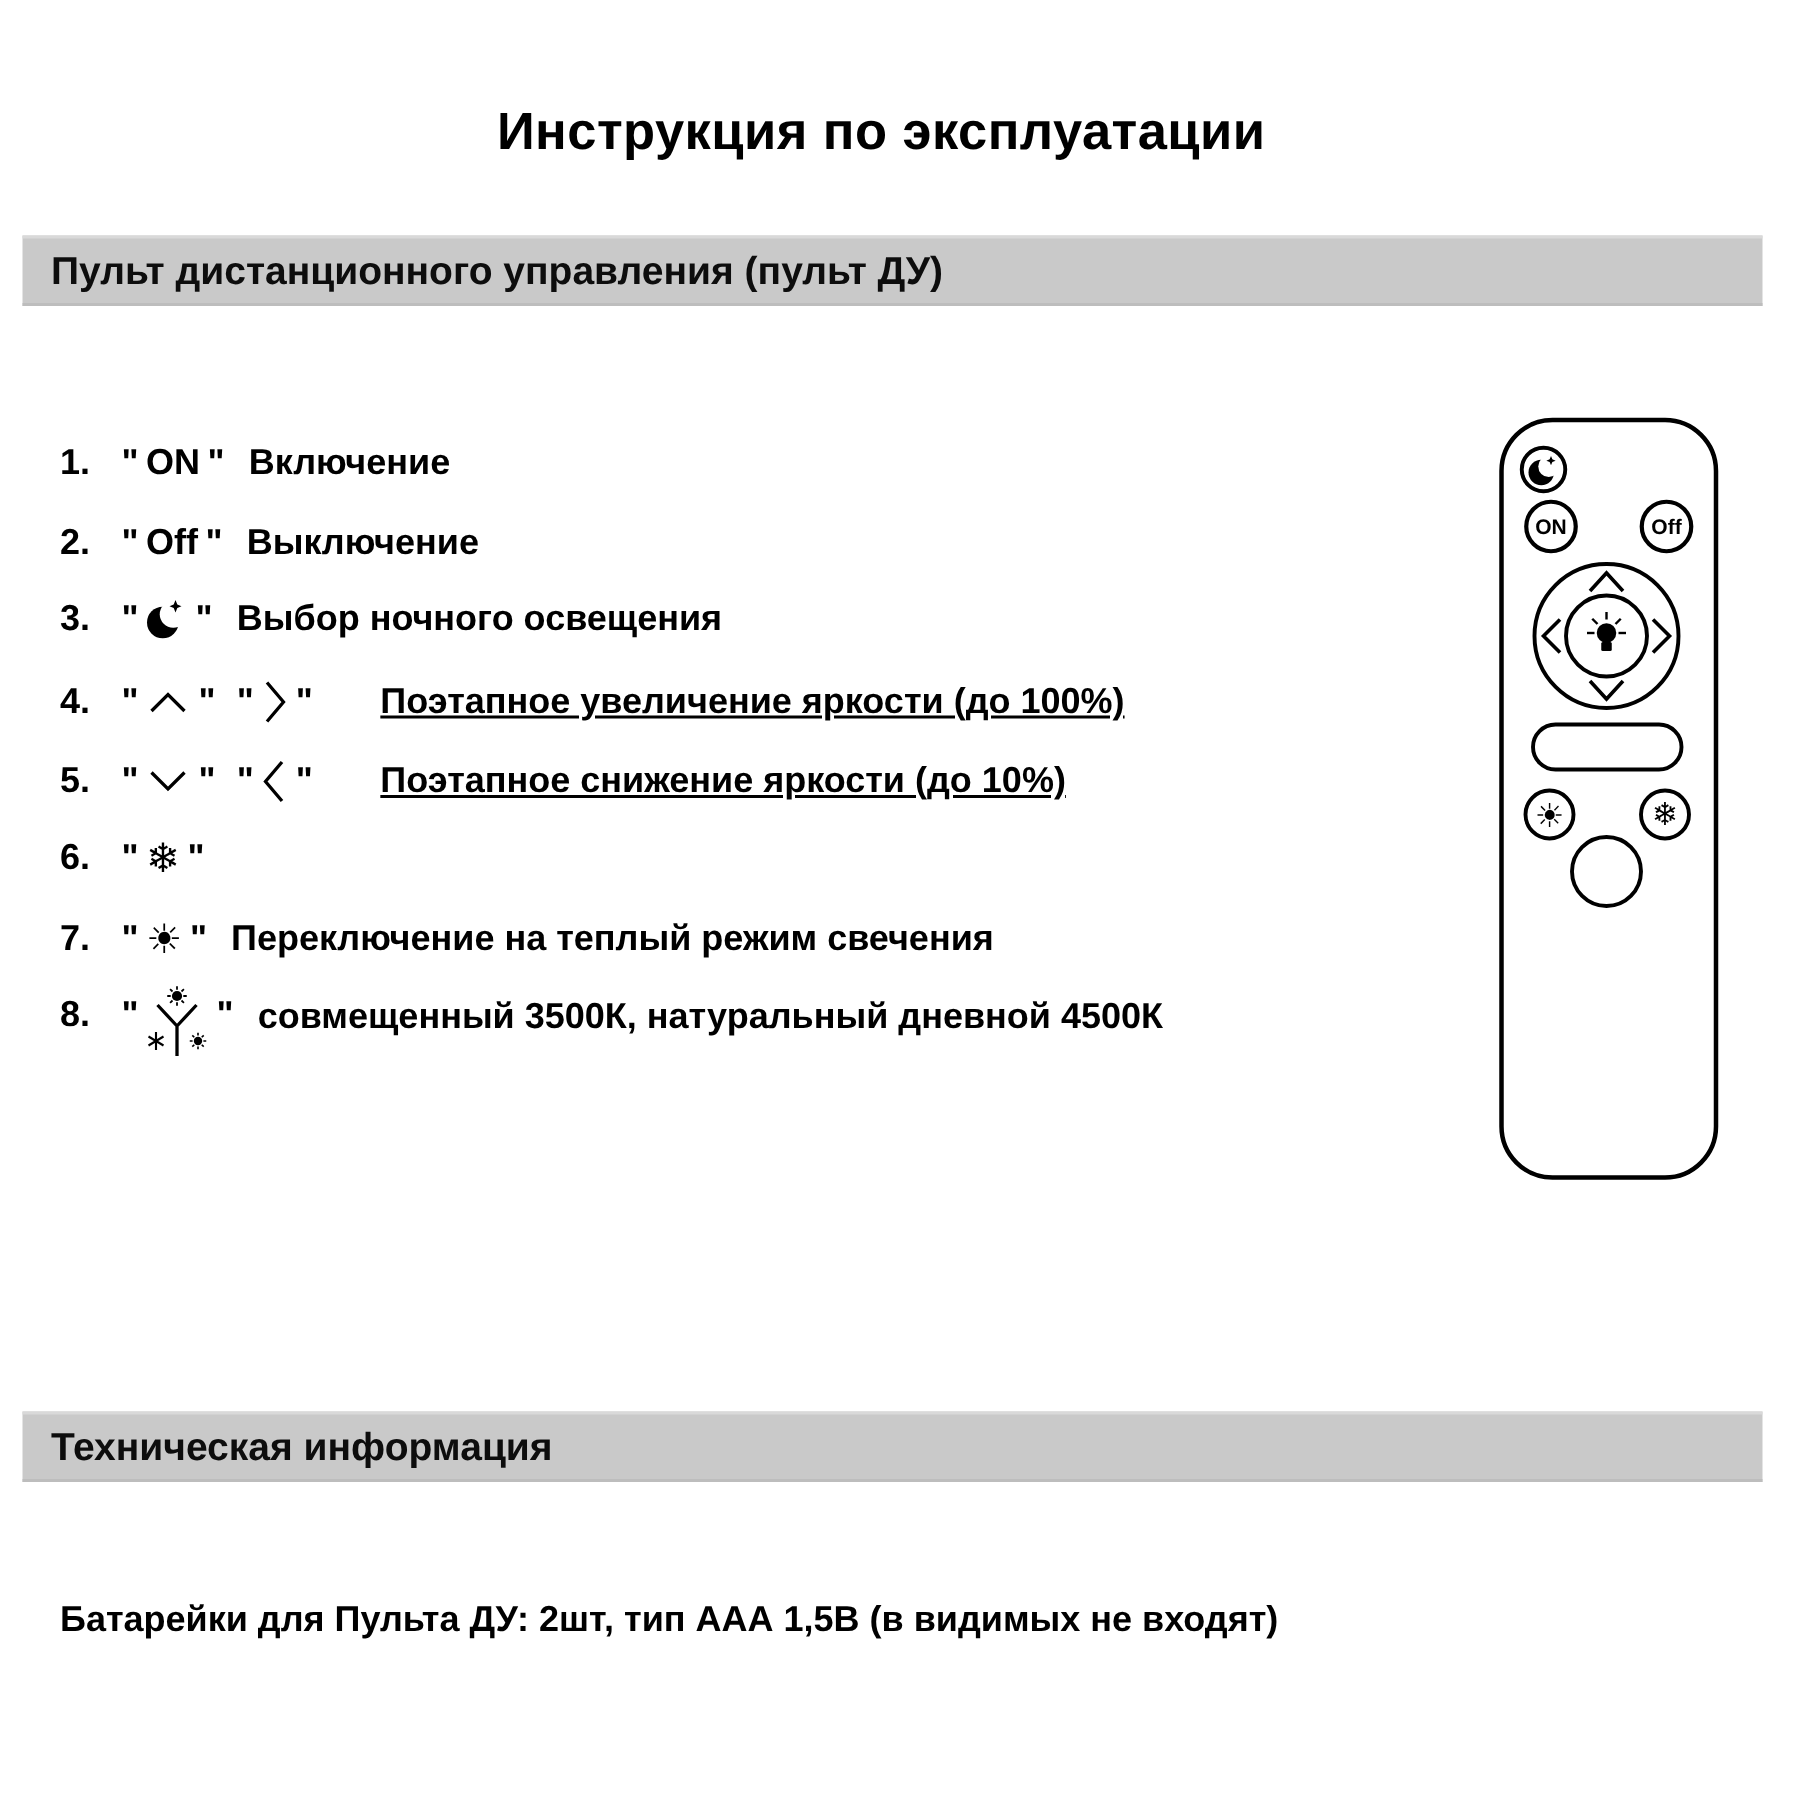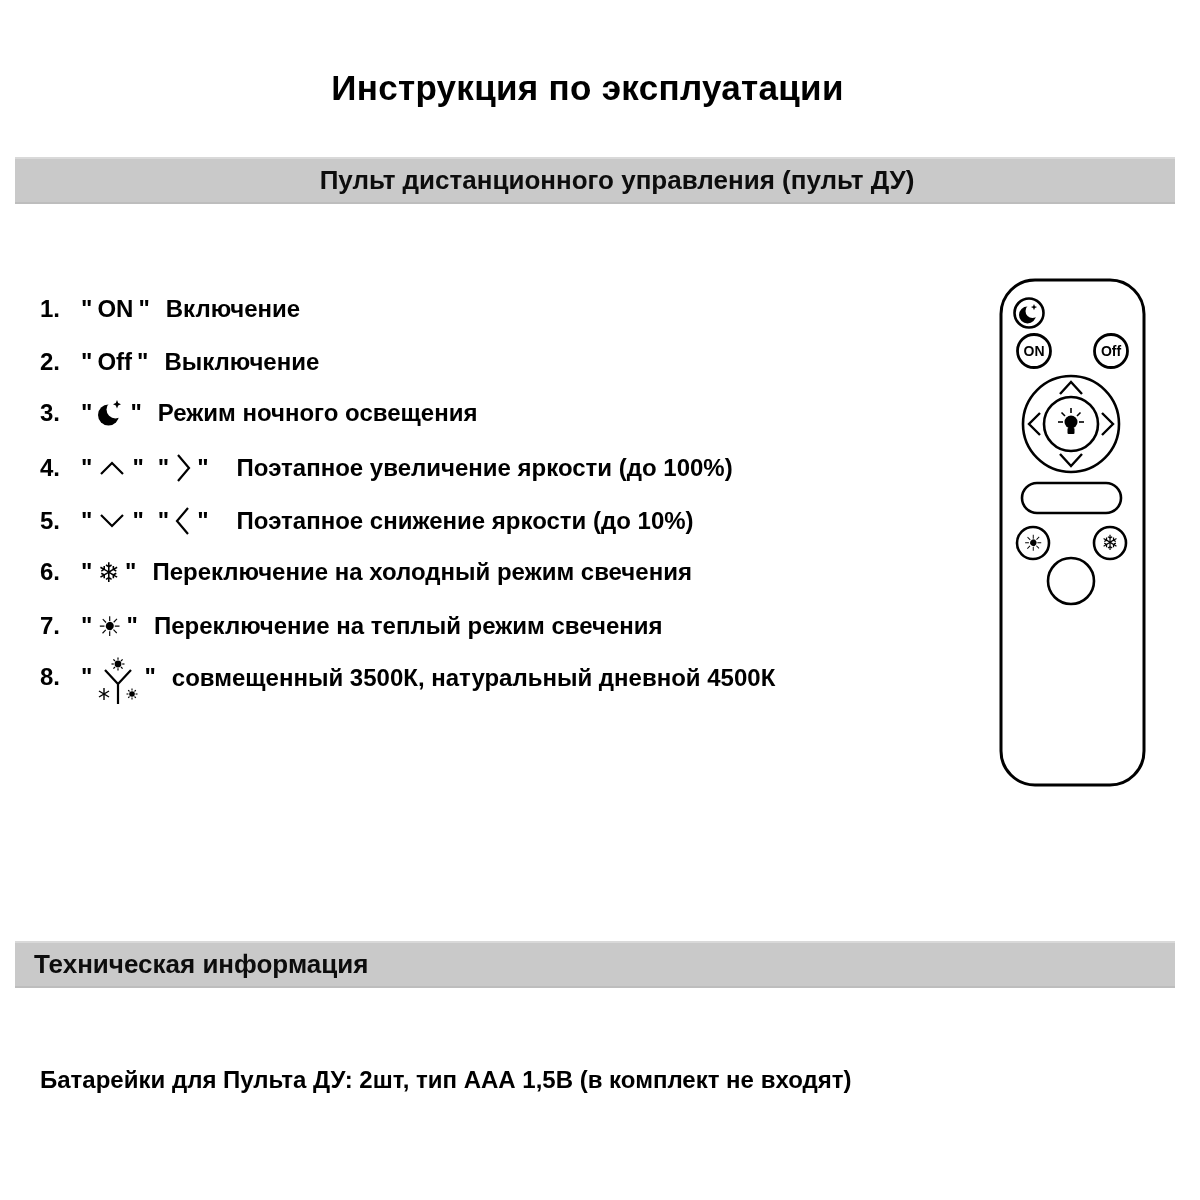--- a/index.html
+++ b/index.html
@@ -10,30 +10,30 @@
   .page-title{
     position:absolute;top:68px;left:0;width:100%;text-align:center;
     font-size:35px;font-weight:bold;letter-spacing:0.3px;
   }
   .section-bar{
     position:absolute;left:15px;width:1185px;height:47px;
     background:#c9c9c9;border-top:2px solid #d9d9d9;border-bottom:2px solid #bdbdbd;
     box-sizing:border-box;display:flex;align-items:center;padding-left:19px;
     font-size:26px;font-weight:bold;color:#0d0d0d;
   }
-  #bar-remote{top:157px;justify-content:center;}
+  #bar-remote{top:157px;}
   #bar-tech{top:941px;align-items:center;}
   .fn-item{
     position:absolute;left:40px;display:flex;align-items:center;
     font-size:24px;font-weight:bold;white-space:nowrap;line-height:30px;
   }
   .fn-item .num{width:36px;flex:0 0 auto;}
   .q{margin:0 5px;}
   .desc{margin-left:11px;}
-  .desc-wide{margin-left:19px;}
+  .desc-wide{margin-left:36px;text-decoration:underline;}
   .grp{display:flex;align-items:center;margin-right:4px;}
   .glyph{font-family:"DejaVu Sans",sans-serif;font-weight:normal;font-size:27px;line-height:27px;}
   .icon-svg{display:block;}
   .fn-top{align-items:flex-start;}
   .desc-block div{line-height:31px;}
   .tech-line{
     position:absolute;left:40px;font-size:24px;font-weight:bold;white-space:nowrap;
   }
   #tech-line-0{top:1024px;}
   #tech-line-1{top:1066px;}
@@ -73,21 +73,21 @@
     <span class="num">3.</span>
     <span class="q">"</span>
     <span>
       <svg class="icon-svg" width="28" height="30" viewBox="0 0 28 30">
         <circle cx="11.5" cy="17" r="10.5" fill="#000"></circle>
         <circle cx="18.5" cy="11.5" r="9" fill="#fff"></circle>
         <path d="M20 2 L21.2 5 L24 6.2 L21.2 7.4 L20 10.4 L18.8 7.4 L16 6.2 L18.8 5 Z" fill="#000"></path>
       </svg>
     </span>
     <span class="q">"</span>
-    <span class="desc">Режим ночного освещения</span>
+    <span class="desc">Выбор ночного освещения</span>
   </div>
 
   <div class="fn-item" style="top:451px">
     <span class="num">4.</span>
     <span class="grp">
       <span class="q">"</span>
       <span>
         <svg class="icon-svg" width="30" height="20" viewBox="0 0 30 20">
           <path d="M4 16 L15 5 L26 16" stroke="#000" stroke-width="2.2" fill="none"></path>
         </svg>
@@ -127,21 +127,20 @@
       <span class="q">"</span>
     </span>
     <span class="desc-wide">Поэтапное снижение яркости (до 10%)</span>
   </div>
 
   <div class="fn-item" style="top:557px">
     <span class="num">6.</span>
     <span class="q">"</span>
     <span class="glyph">❄</span>
     <span class="q">"</span>
-    <span class="desc">Переключение на холодный режим свечения</span>
   </div>
 
   <div class="fn-item" style="top:611px">
     <span class="num">7.</span>
     <span class="q">"</span>
     <span class="glyph">☀</span>
     <span class="q">"</span>
     <span class="desc">Переключение на теплый режим свечения</span>
   </div>
 
@@ -242,15 +241,15 @@
       </g>
 
       <circle cx="79" cy="309" r="23" fill="none" stroke="#000" stroke-width="2.6"></circle>
     </svg>
   </div>
 
   <div class="section-bar" id="bar-tech">
     <span>Техническая информация</span>
   </div>
 
-  <div class="tech-line" id="tech-line-1">Батарейки для Пульта ДУ: 2шт, тип ААА 1,5В (в комплект не входят)</div>
+  <div class="tech-line" id="tech-line-1">Батарейки для Пульта ДУ: 2шт, тип ААА 1,5В (в видимых не входят)</div>
 
 </div>
 
 </body></html>

